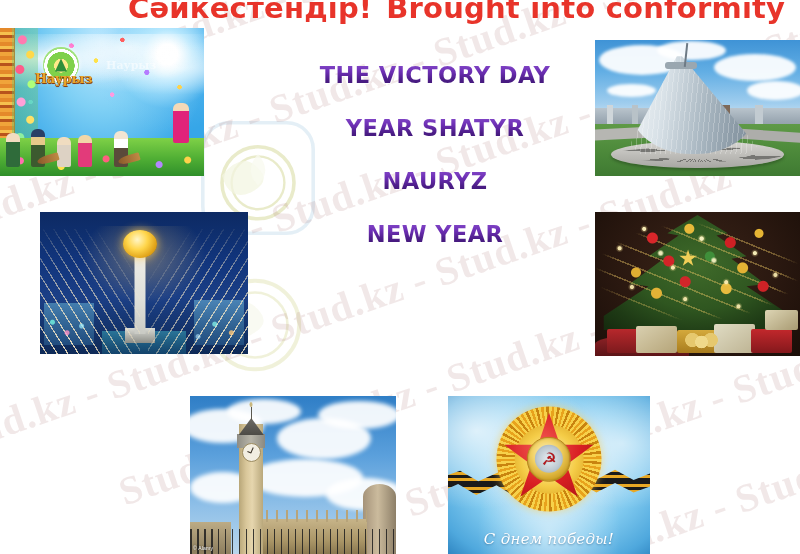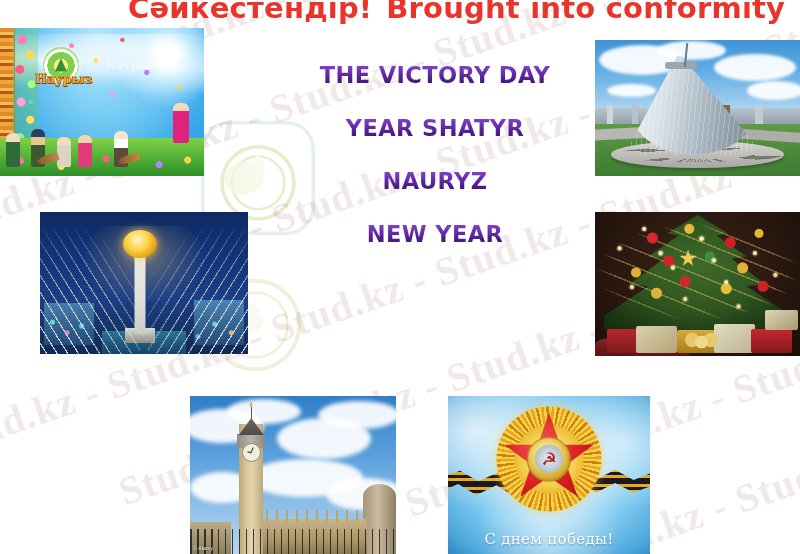--- a/index.html
+++ b/index.html
@@ -606,20 +606,21 @@
   #pic-victory .order-text span {
     position: absolute; left: 50%; top: 50%;
     font-size: 2.6px; font-weight: 700; color: #6b4a06;
     transform-origin: 0 0;
     white-space: nowrap;
   }
   #pic-victory .greeting {
     position: absolute; left: 0; bottom: 4%; width: 100%;
     text-align: center;
     font-family: "DejaVu Serif", serif;
+    font-style: italic;
     font-size: 15px;
     color: #ffffff;
     text-shadow: 0 1px 2px rgba(40,90,130,0.55);
     letter-spacing: 0.3px;
   }
 </style>
 </head>
 <body>
 
 <div id="slide">

